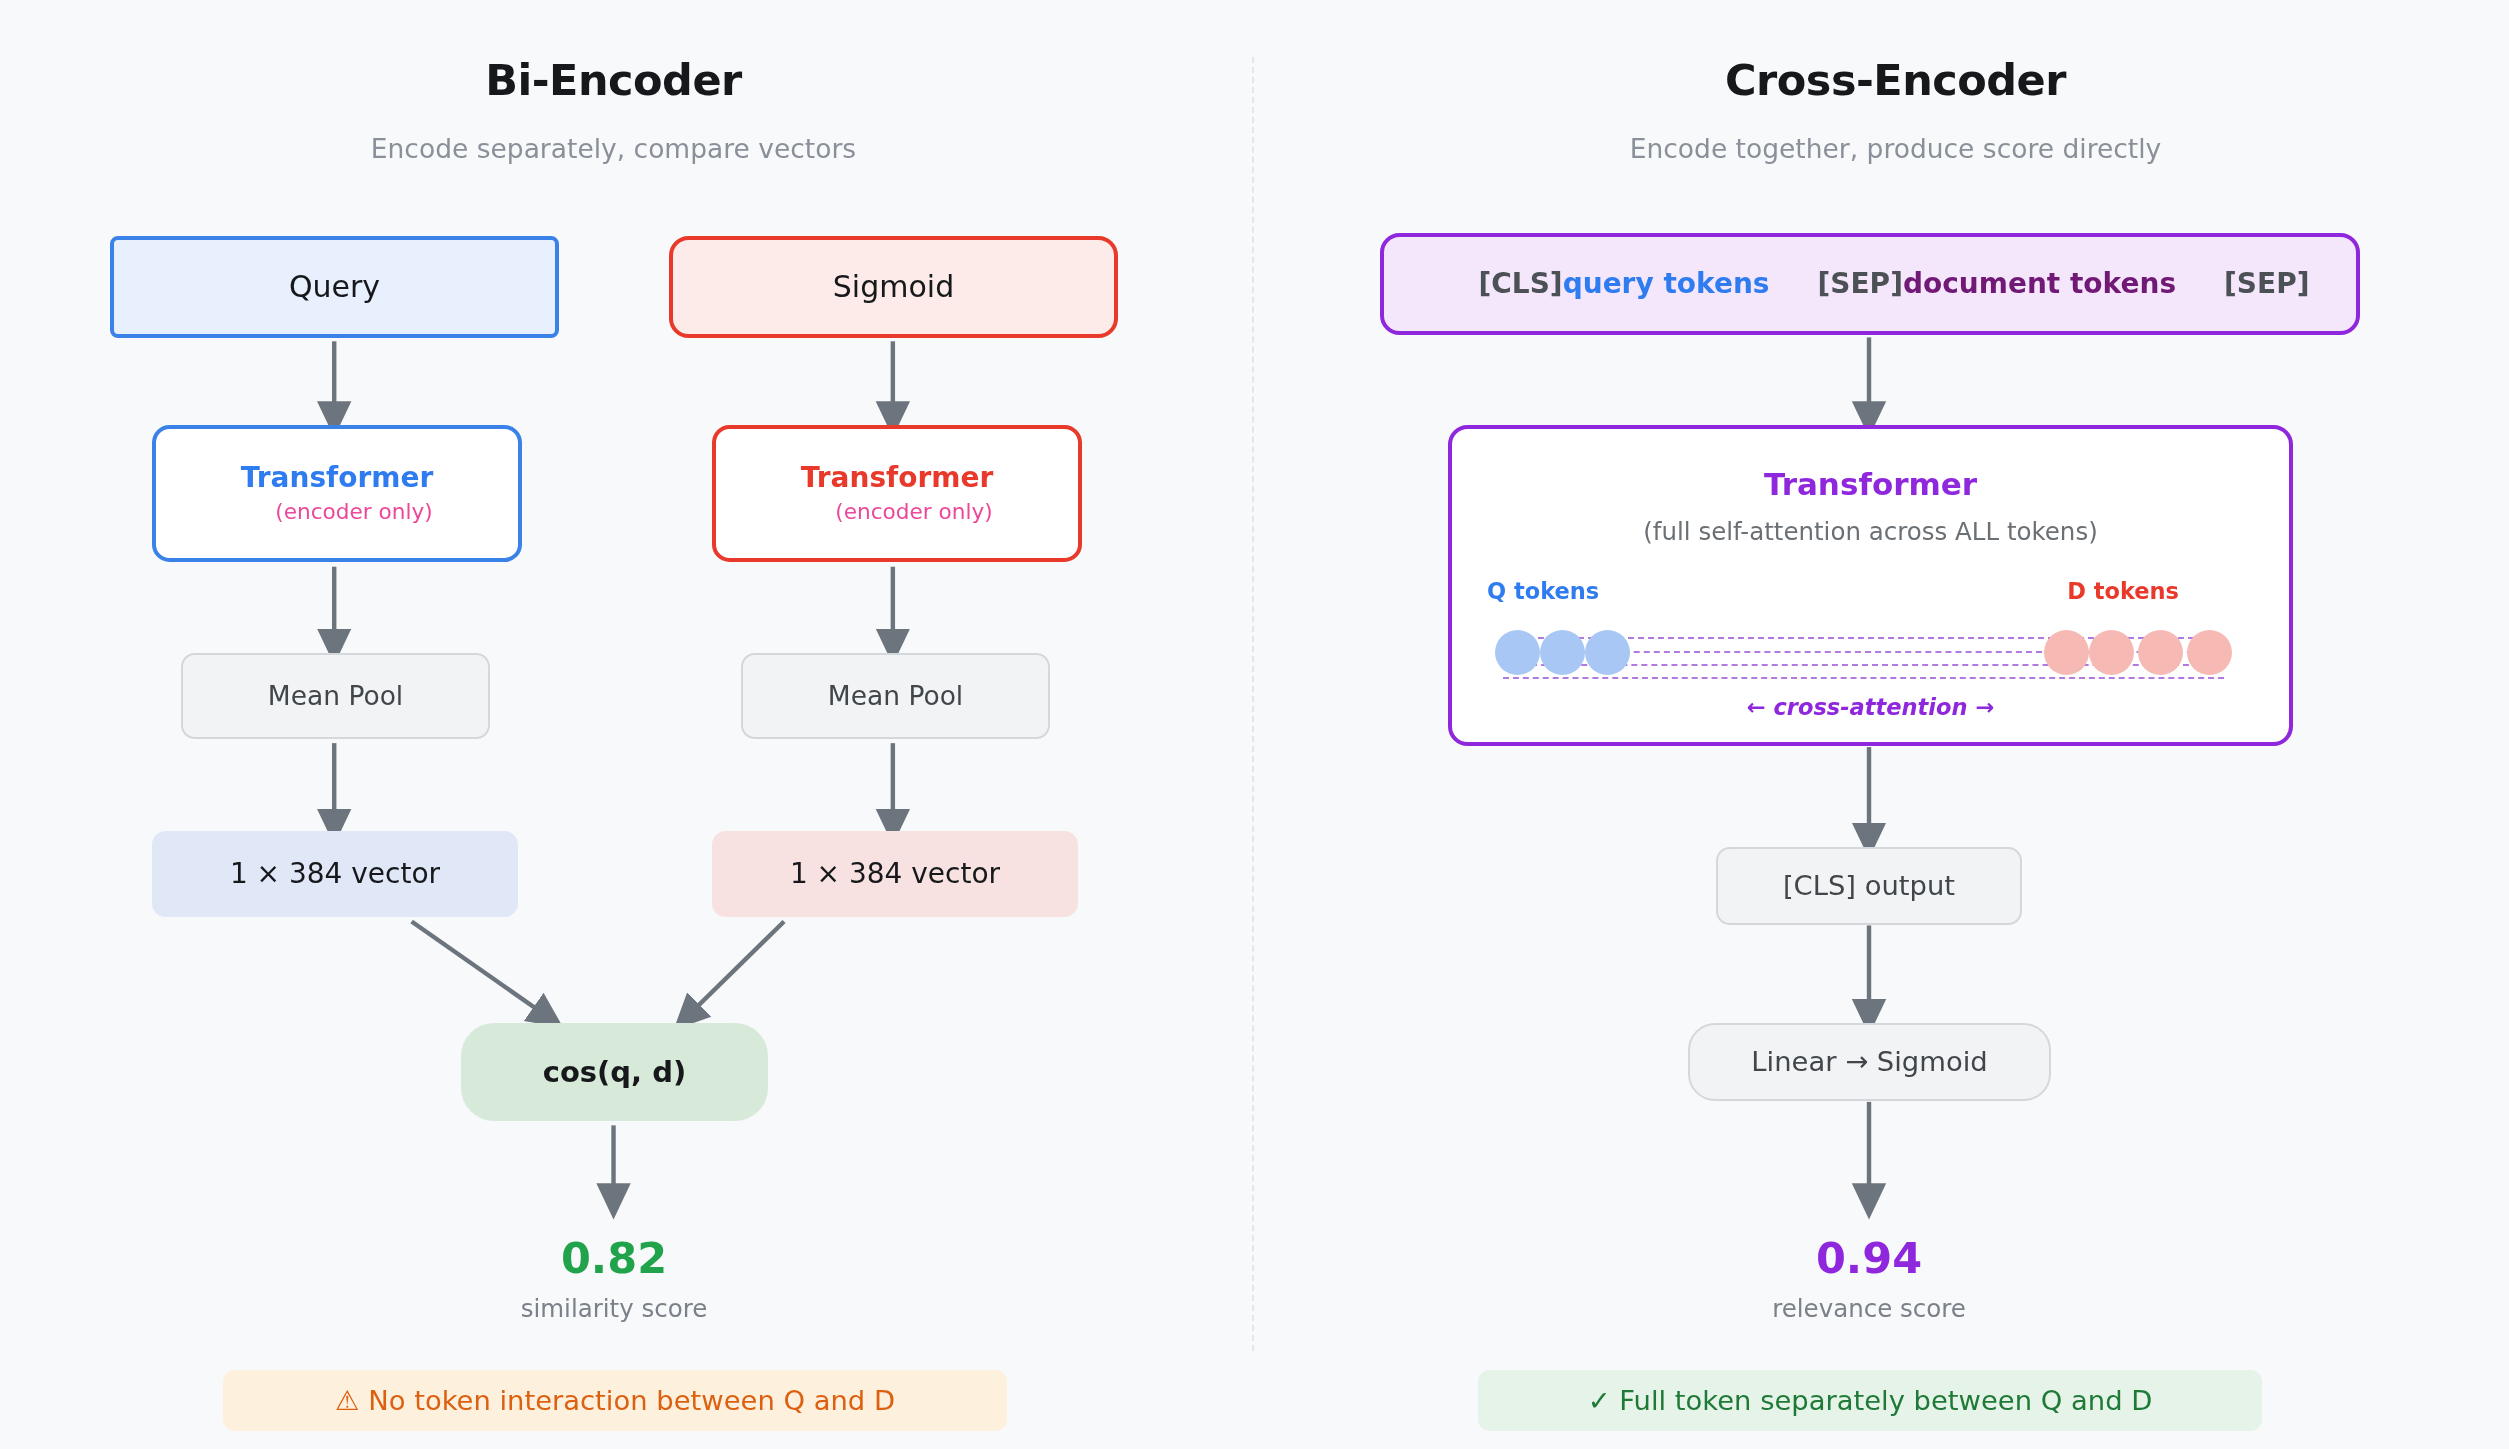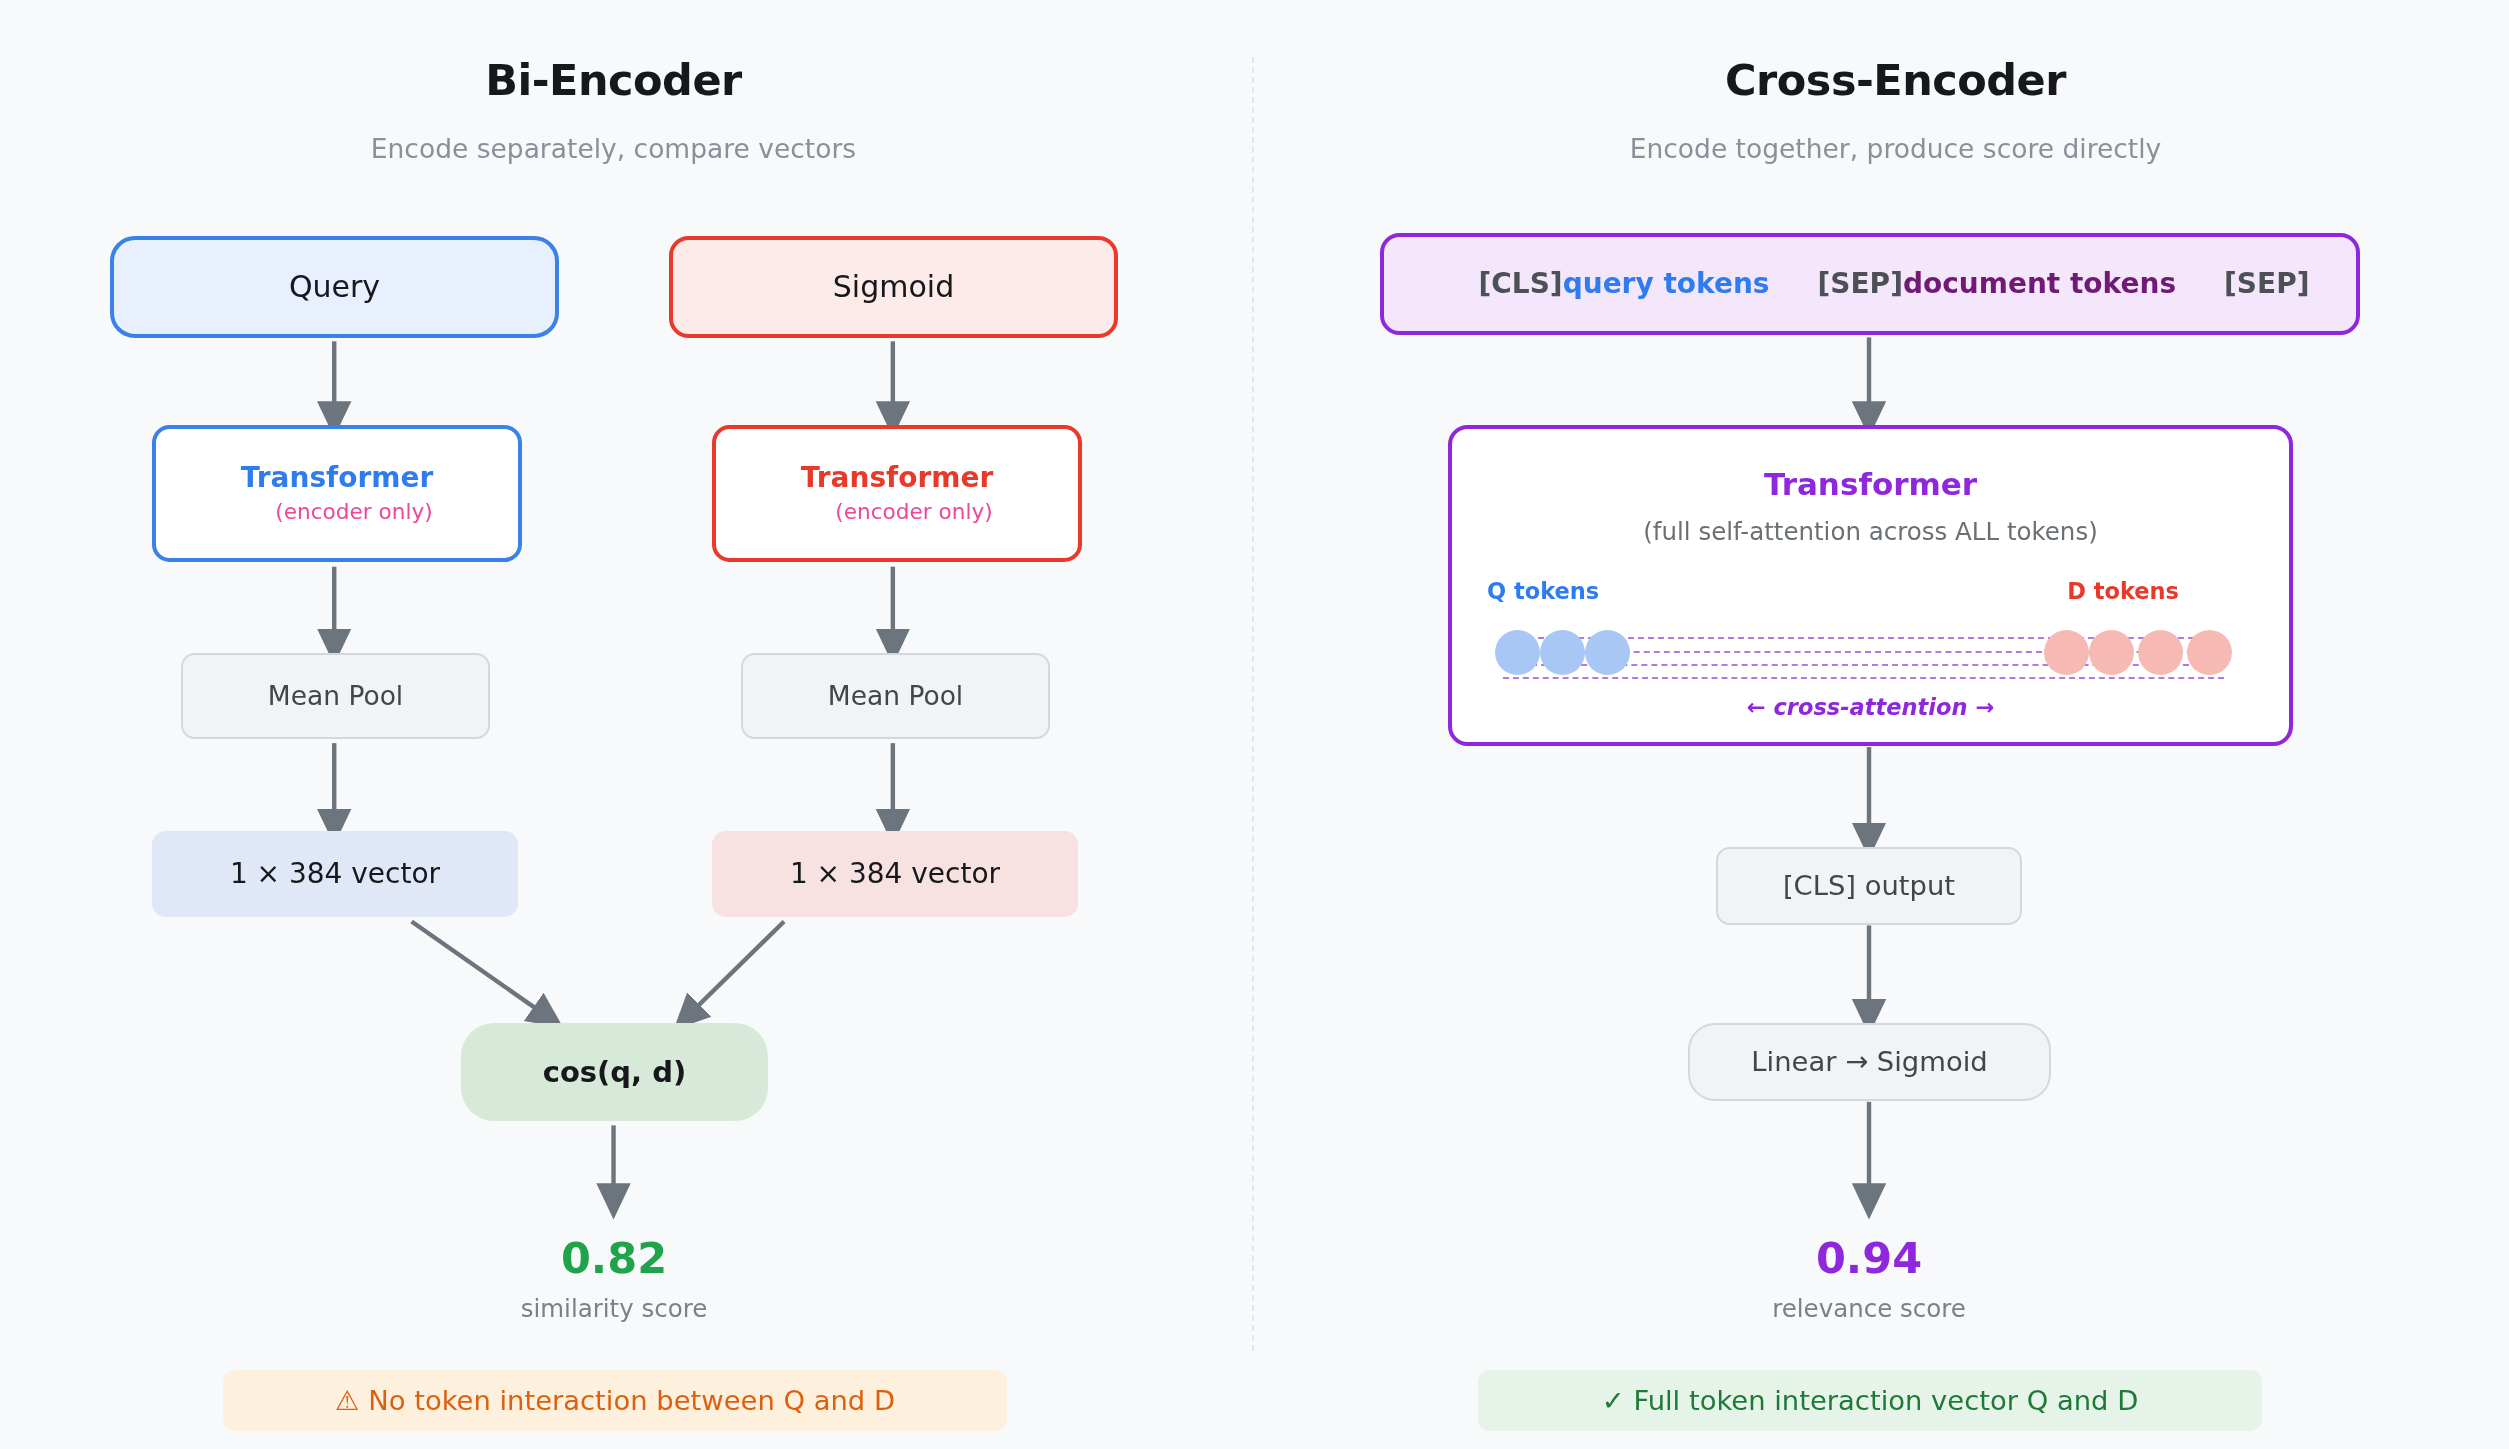--- a/index.html
+++ b/index.html
@@ -49,21 +49,21 @@
     justify-content: center;
     text-align: center;
     border-radius: 15.7px;
   }
   .node .main { line-height: 1.12; }
   .node .sub  { line-height: 1.15; }
 
   .n-query {
     background: #e8effd;
     border: 4.9px solid #3b82e8;
-    border-radius: 25px;
+    border-radius: 8px;
   }
   .n-doc {
     background: #fcebe9;
     border: 4.9px solid #e8392b;
     border-radius: 19.6px;
   }
   .n-plain-title { font-size: 30px; color: #16181b; }
 
   .n-tf-q {
     background: #ffffff;
@@ -333,16 +333,16 @@
     <span class="main">[CLS] output</span>
   </div>
 
   <div class="node n-gray" style="left:1688px; top:1023px; width:363px; height:78px;border-radius:27px;">
     <span class="main">Linear → Sigmoid</span>
   </div>
 
   <div class="score score-purple" style="left:1712px; top:1233px; width:314px;">0.94</div>
   <div class="score-label" style="left:1712px; top:1294px; width:314px;">relevance score</div>
 
-  <div class="footer footer-ok" style="left:1478px; top:1370px; width:784px; height:61px;">✓ Full token interaction vector Q and D</div>
+  <div class="footer footer-ok" style="left:1478px; top:1370px; width:784px; height:61px;">✓ Full token separately between Q and D</div>
 
 </div>
 
 
 </body></html>

